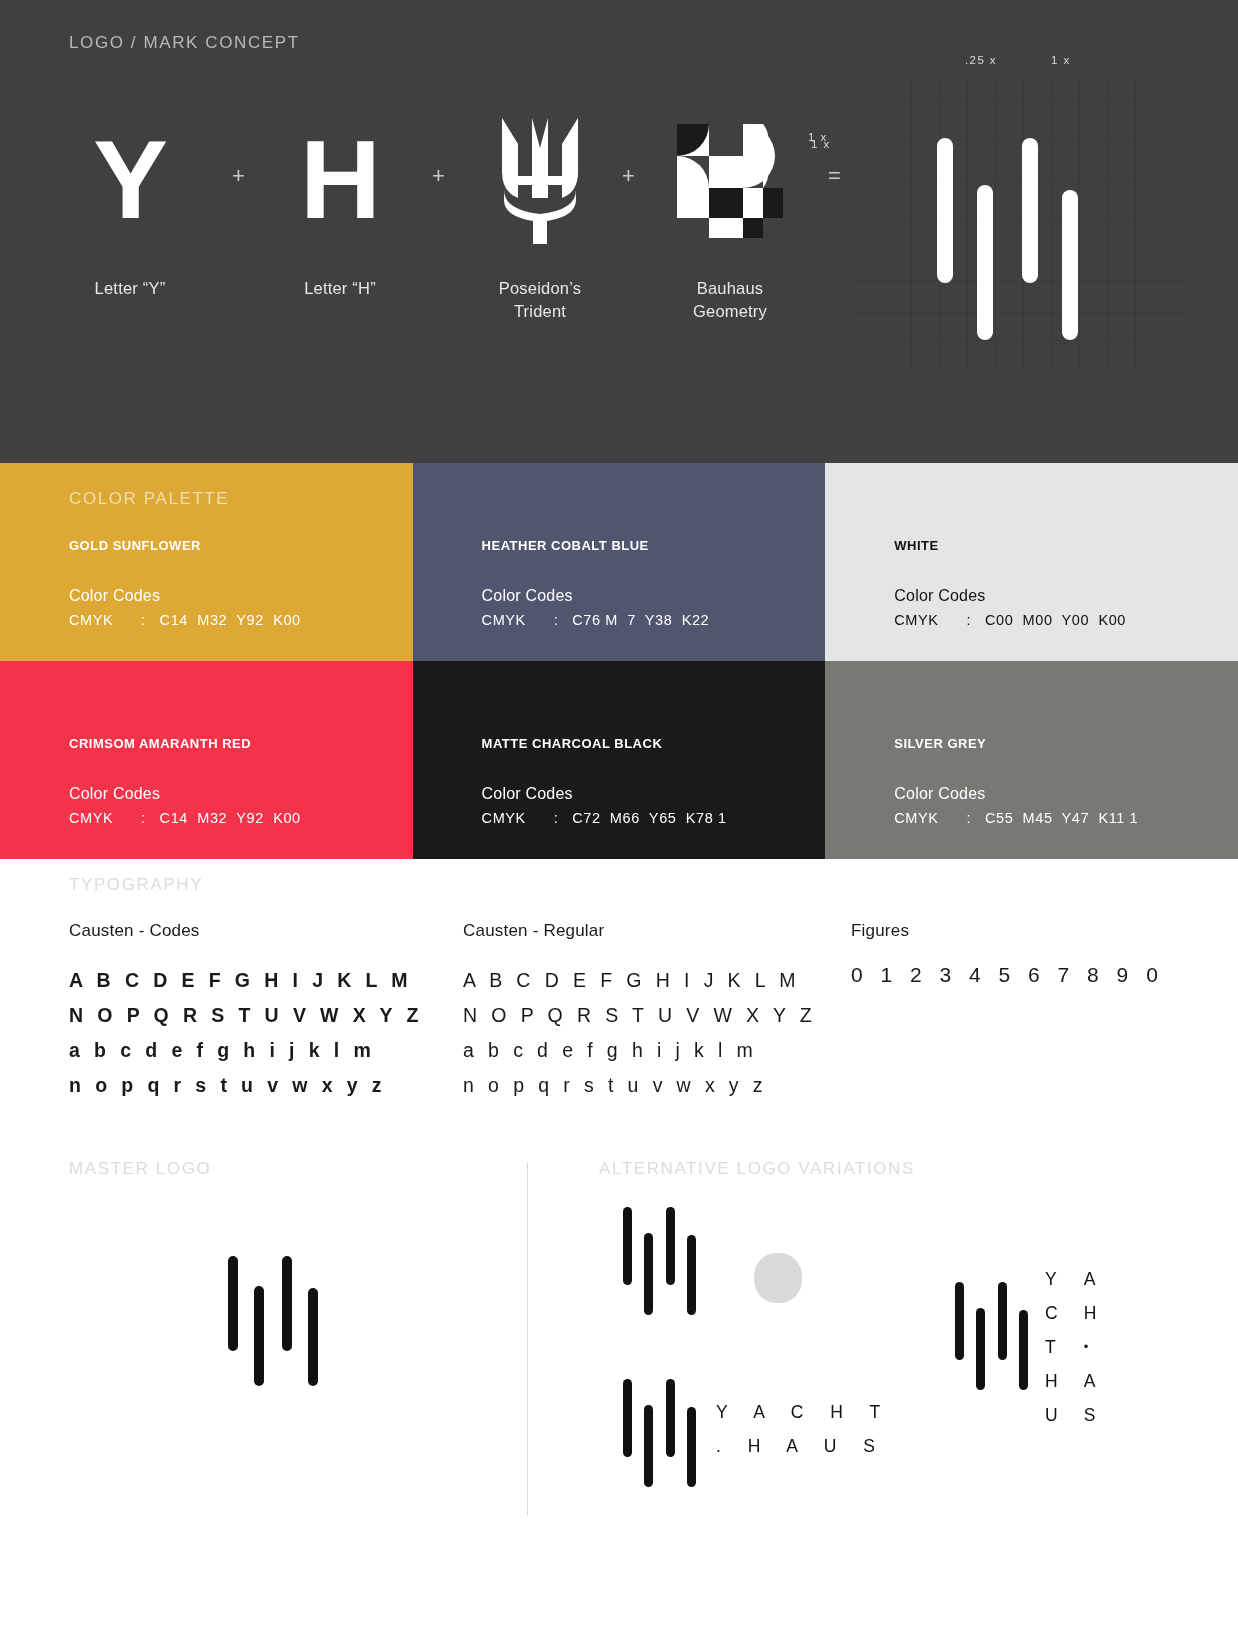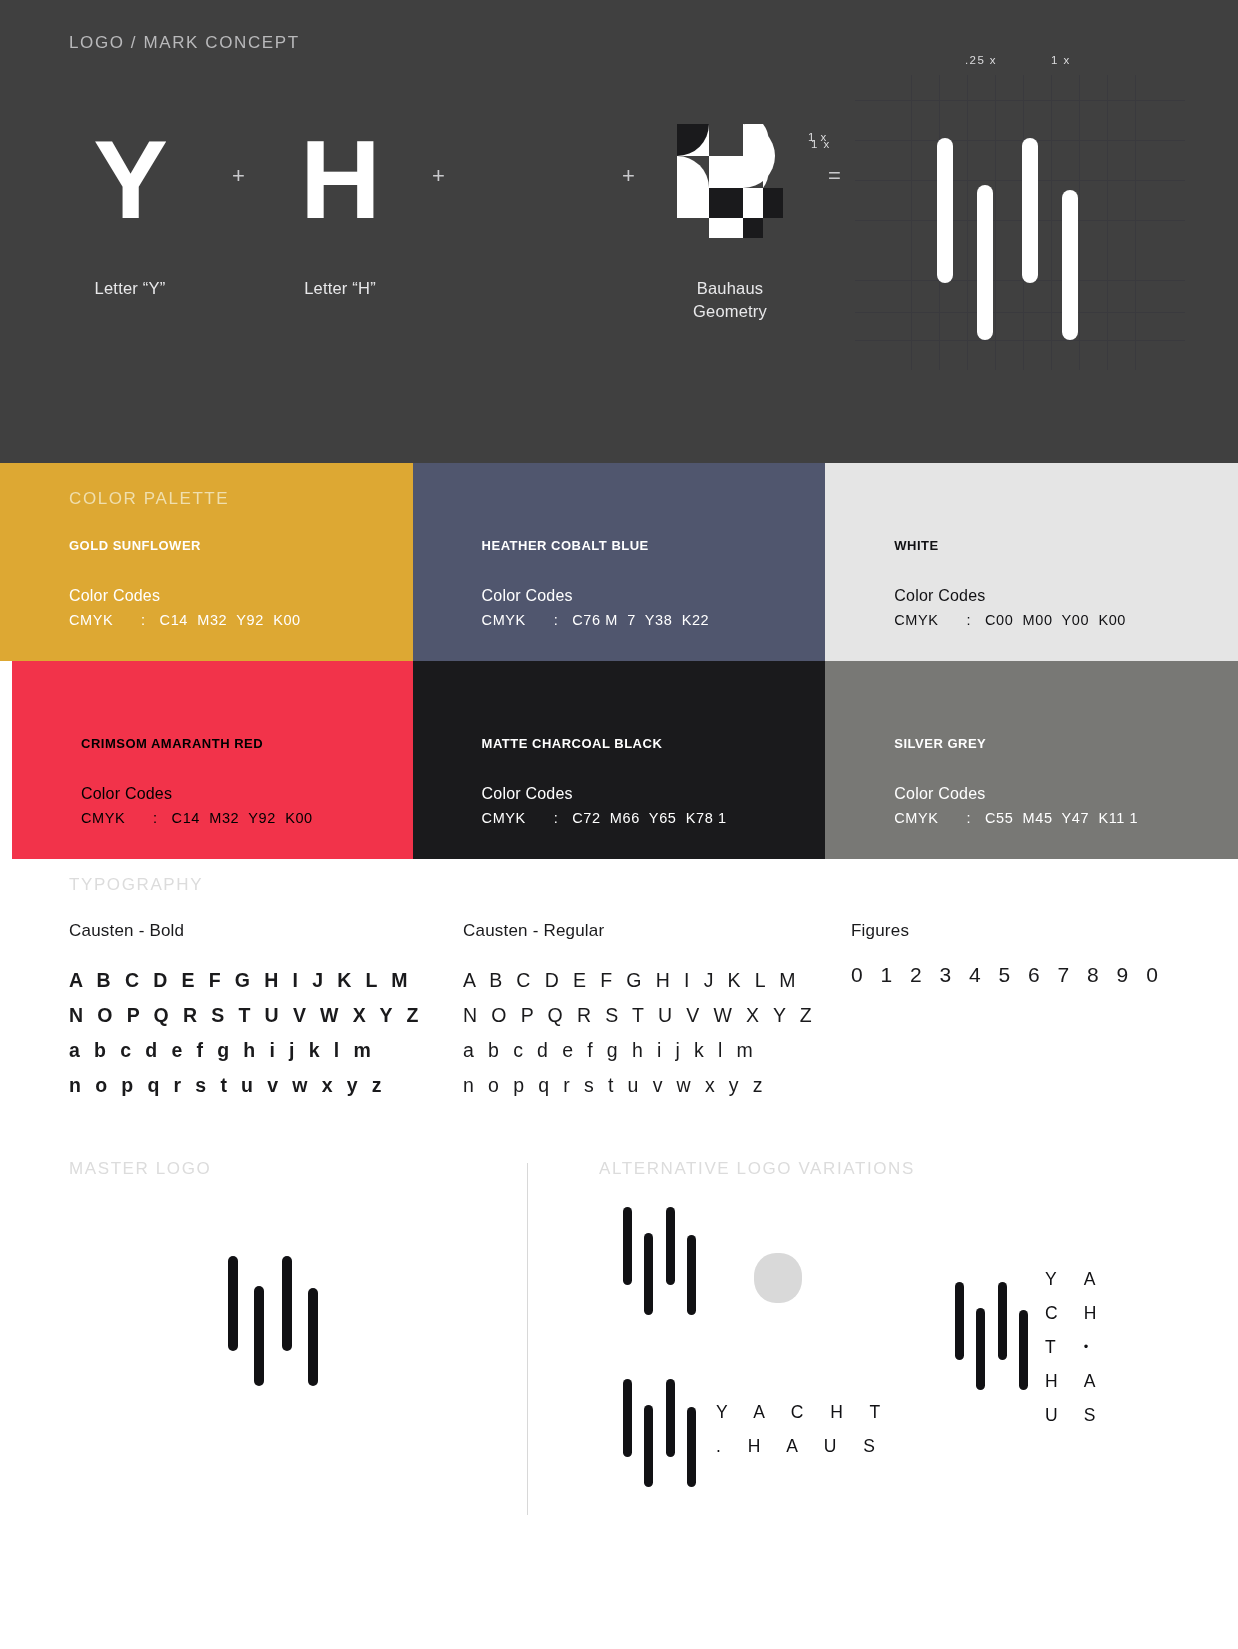--- a/index.html
+++ b/index.html
@@ -146,20 +146,42 @@
 
       <div class="f-item" style="left:210px;">
         <div class="glyph-box">
           <span class="f-letter">H</span>
         </div>
         <div class="cap">Letter “H”</div>
       </div>
 
       <span class="plus" style="left:382px;">+</span>
 
+      <div class="f-item" style="left:410px;">
+        <div class="glyph-box">
+          <svg width="92" height="132" viewBox="0 0 92 132" aria-hidden="true">
+            <g fill="#ffffff">
+
+              <path d="M8 4 L8 58 Q8 78 24 84 L24 30 Z"></path>
+
+              <path d="M84 4 L84 58 Q84 78 68 84 L68 30 Z"></path>
+
+              <path d="M38 4 L46 34 L54 4 L54 84 L38 84 Z"></path>
+
+              <rect x="16" y="62" width="60" height="9"></rect>
+
+              <path d="M10 76 Q10 96 46 100 Q82 96 82 76 L82 86 Q82 104 46 108 Q10 104 10 86 Z"></path>
+
+              <rect x="39" y="100" width="14" height="30"></rect>
+            </g>
+          </svg>
+        </div>
+        <div class="cap" style="white-space:pre-line;">Poseidon’s
+Trident</div>
+      </div>
 
       <span class="plus" style="left:572px;">+</span>
 
       <div class="f-item" style="left:600px;">
         <div class="glyph-box">
           <svg width="110" height="120" viewBox="0 0 110 120" aria-hidden="true">
             <g fill="#ffffff">
               <rect x="2" y="4" width="32" height="32"></rect>
               <path d="M34 4 A32 32 0 0 1 2 36 L2 4 Z" fill="#1a1a1c"></path>
               <path d="M2 36 a32 32 0 0 1 32 32 L2 68 Z"></path>
@@ -233,21 +255,21 @@
       <div class="cc">Color Codes</div>
       <div class="cmyk"><span>CMYK</span>&nbsp;&nbsp;&nbsp;&nbsp;&nbsp;&nbsp;<span>:</span>&nbsp;&nbsp;&nbsp;<span>C76 M  7  Y38  K22</span></div>
     </div>
 
     <div class="swatch" id="sw2" style="left: 825.3px; top: 0px; background: #e5e5e5; color: rgb(17, 17, 20);">
       <div class="name">WHITE</div>
       <div class="cc">Color Codes</div>
       <div class="cmyk"><span>CMYK</span>&nbsp;&nbsp;&nbsp;&nbsp;&nbsp;&nbsp;<span>:</span>&nbsp;&nbsp;&nbsp;<span>C00  M00  Y00  K00</span></div>
     </div>
 
-    <div class="swatch" id="sw3" style="left: 12px; top: 198px; background: rgb(242, 51, 74); color: #000000;">
+    <div class="swatch" id="sw3" style="left: 0px; top: 198px; background: rgb(242, 51, 74); color: #ffffff;">
       <div class="name">CRIMSOM AMARANTH RED</div>
       <div class="cc">Color Codes</div>
       <div class="cmyk"><span>CMYK</span>&nbsp;&nbsp;&nbsp;&nbsp;&nbsp;&nbsp;<span>:</span>&nbsp;&nbsp;&nbsp;<span>C14  M32  Y92  K00</span></div>
     </div>
 
     <div class="swatch" id="sw4" style="left: 412.6px; top: 198px; background: rgb(26, 26, 28); color: rgb(255, 255, 255);">
       <div class="name">MATTE CHARCOAL BLACK</div>
       <div class="cc">Color Codes</div>
       <div class="cmyk"><span>CMYK</span>&nbsp;&nbsp;&nbsp;&nbsp;&nbsp;&nbsp;<span>:</span>&nbsp;&nbsp;&nbsp;<span>C72  M66  Y65  K78 1</span></div>
     </div>
@@ -256,21 +278,21 @@
       <div class="name">SILVER GREY</div>
       <div class="cc">Color Codes</div>
       <div class="cmyk"><span>CMYK</span>&nbsp;&nbsp;&nbsp;&nbsp;&nbsp;&nbsp;<span>:</span>&nbsp;&nbsp;&nbsp;<span>C55  M45  Y47  K11 1</span></div>
     </div>
   </div>
 
   <div class="typo">
     <div class="section-label typo-label">TYPOGRAPHY</div>
 
     <div class="typo-col bold" style="left:69px;">
-      <div class="title">Causten - Bold</div>
+      <div class="title">Causten - Codes</div>
       <div class="row">A B C D E F G H I J K L M</div>
       <div class="row">N O P Q R S T U V W X Y Z</div>
       <div class="row">a b c d e f g h i j k l m</div>
       <div class="row">n o p q r s t u v w x y z</div>
     </div>
 
     <div class="typo-col" style="left:463px;">
       <div class="title">Causten - Regular</div>
       <div class="row">A B C D E F G H I J K L M</div>
       <div class="row">N O P Q R S T U V W X Y Z</div>

